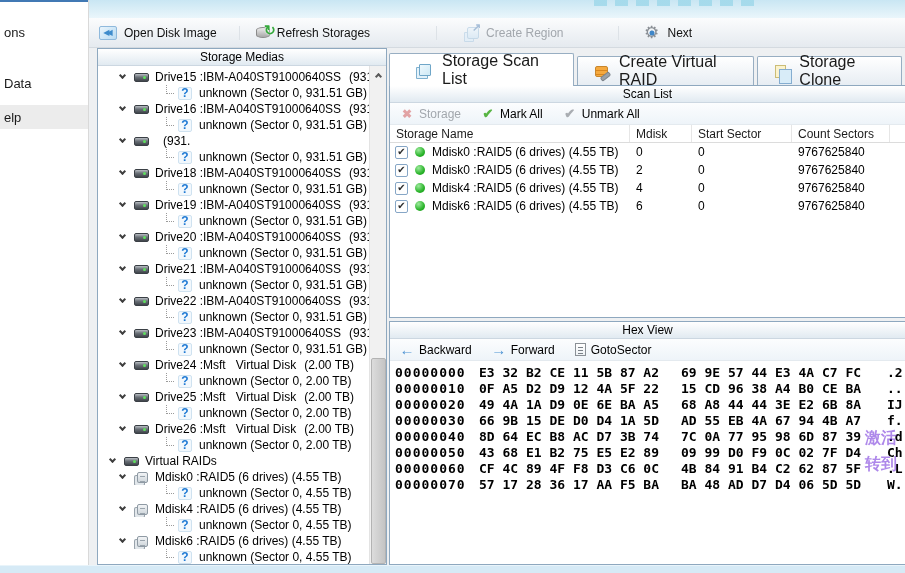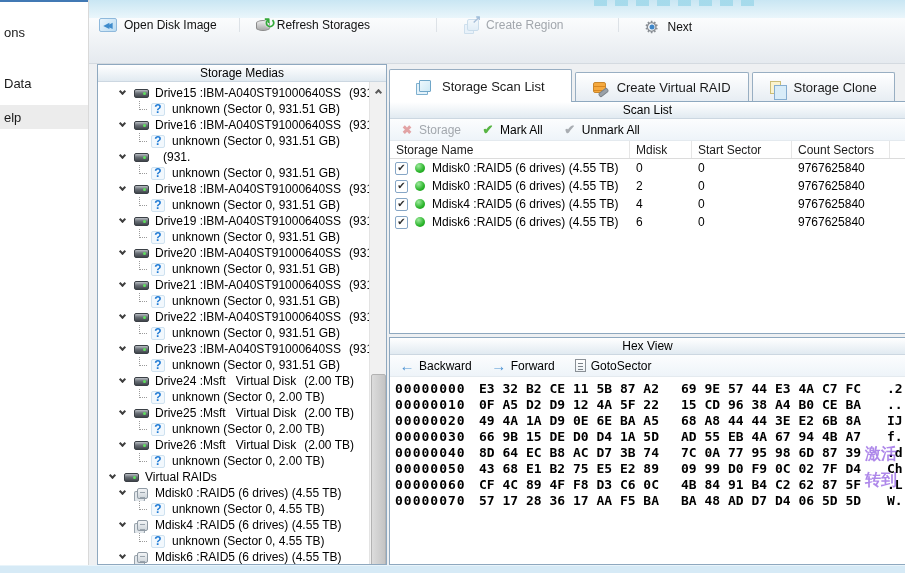--- a/index.html
+++ b/index.html
@@ -11,21 +11,21 @@
   .side-item{position:absolute;left:0;right:0;height:24px;display:flex;align-items:center;padding-left:4px;font-size:13px;color:#1a1a1a;cursor:default;}
   div.side-item:nth-of-type(1){top:18px}
   div.side-item:nth-of-type(2){top:69px}
   div.side-item:nth-of-type(3){top:103px;background:#ececec}
 
   
   .main{position:absolute;left:88px;right:0;top:0;bottom:0;border-left:1px solid #d9d9d9;display:flex;flex-direction:column;}
   .logoband{flex:none;height:18px;background:linear-gradient(180deg,#c9e6f3,#eaf6fb);position:relative;}
   .logotips{position:absolute;left:505px;top:0;width:162px;height:6px;
     background:repeating-linear-gradient(90deg,#9fd8ea 0 13px,rgba(0,0,0,0) 13px 21px);opacity:.85;}
-  .toolbar{flex:none;height:46px;display:flex;align-items:flex-start;background:linear-gradient(180deg,#fbfcfd,#e5eaef);border-bottom:1px solid #d4dae0;}
+  .toolbar{flex:none;height:30px;display:flex;align-items:center;background:linear-gradient(180deg,#fbfcfd,#e5eaef);border-bottom:1px solid #d4dae0;}
   .tb-btn{display:flex;align-items:center;gap:7px;font-size:12px;color:#111;padding:0 16px;border-right:1px solid #dde2e7;cursor:default;}
   div.tb-btn:nth-of-type(1){padding:0 22px 0 10px}
   div.tb-btn:nth-of-type(2){padding-right:66px}
   div.tb-btn:nth-of-type(3){padding:0 54px 0 26px}
   div.tb-btn:nth-of-type(4){padding-left:24px;border-right:none}
   .st-disabled{color:#a2a7ad;}
   .st-disabled .tbi,.st-disabled .ai{opacity:.5;}
 
   .tbi{position:relative;display:flex;align-items:center;justify-content:center;flex:none;}
   .i-open-disk-image{width:18px;height:14px;background:linear-gradient(135deg,#eaf5fc,#b9dbf2);border:1px solid #8fb9dc;border-radius:2px;}
@@ -42,21 +42,21 @@
   
   .content{flex:1;display:flex;min-height:0;padding:0 0 8px 8px;}
 
   
   .tree-panel{flex:none;width:290px;background:#fff;border:1px solid #8ea8bf;display:flex;flex-direction:column;}
   .panel-header{flex:none;height:17px;line-height:16px;text-align:center;font-size:12px;color:#000;
     background:linear-gradient(180deg,#ffffff,#e1eaf1);border-bottom:1px solid #ccd7e1;}
   .tree-body{flex:1;position:relative;overflow:hidden;min-height:0;}
   .tree-rows{position:absolute;left:0;top:3px;right:17px;overflow:hidden;}
   .trow{height:16px;display:flex;align-items:center;font-size:12px;white-space:pre;overflow:hidden;cursor:default;}
-  .lvl-0{padding-left:12px}.lvl-1{padding-left:22px}.lvl-2{padding-left:41px}
+  .lvl-0{padding-left:12px}.lvl-1{padding-left:22px}.lvl-2{padding-left:68px}
   .chev{flex:none;width:5px;height:5px;border-right:2px solid #3f3f3f;border-bottom:2px solid #3f3f3f;transform:rotate(45deg);margin:-3px 9px 0 0;}
   .conn{display:none}
   .lvl-2 .conn{display:block;flex:none;width:8px;height:10px;margin:-8px 4px 0 0;border-left:1px dotted #9a9a9a;border-bottom:1px dotted #9a9a9a;}
   .ticon{flex:none;width:17px;height:14px;display:flex;align-items:center;margin-right:4px;}
   .t-drive .ig,.t-vroot .ig{width:15px;height:9px;background:linear-gradient(180deg,#b9bec3 0%,#6b7178 45%,#3f444a 100%);
     border:1px solid #3a3f45;border-radius:2px;position:relative;}
   .t-drive .ig::after,.t-vroot .ig::after{content:"";position:absolute;right:2px;top:2px;width:3px;height:3px;border-radius:50%;background:#5fe05f;}
   .t-raid .ig{width:11px;height:11px;background:linear-gradient(180deg,#f2f4f6,#cfd6db);border:1px solid #8f9aa4;border-radius:2px;
     box-shadow:-3px 3px 0 -1px #e2e7eb,-3px 3px 0 0 #98a2ab;position:relative;margin-left:3px;}
   .t-raid .ig::after{content:"";position:absolute;left:2px;right:2px;top:3px;height:4px;border-top:1px solid #9aa4ad;border-bottom:1px solid #9aa4ad;}
@@ -68,21 +68,21 @@
 
   .vscroll{position:absolute;right:0;top:0;bottom:0;width:17px;background:#f1f1f1;border-left:1px solid #e3e3e3;}
   .varrow{height:17px;display:flex;align-items:center;justify-content:center;}
   .chev.up{transform:rotate(-135deg);margin:3px 0 0 0;border-color:#5a5a5a;}
   .vthumb{position:absolute;left:1px;width:15px;top:292px;height:206px;background:linear-gradient(90deg,#dcdcdc,#c4c4c4);
     border:1px solid #b3b3b3;border-radius:2px;}
 
   
   .right-panel{flex:1;min-width:0;display:flex;flex-direction:column;margin-left:2px;}
   .tabbar{flex:none;height:37px;display:flex;align-items:flex-end;padding-top:4px;}
-  .tab{height:29px;display:flex;align-items:center;gap:9px;padding:0 17px;font-size:13px;color:#1a1a1a;cursor:default;
+  .tab{height:29px;display:flex;align-items:center;gap:9px;padding:0 17px;font-size:16px;color:#1a1a1a;cursor:default;
     background:linear-gradient(180deg,#ffffff,#e7edf3);border:1px solid #98aec2;border-bottom:none;border-radius:2px 2px 0 0;margin-right:3px;}
   .tab.st-active{height:33px;background:#fff;position:relative;z-index:2;margin-bottom:-1px;padding:0 26px;}
   .tabi{margin-right:2px;}
   .i-scan-list{width:12px;height:12px;background:linear-gradient(135deg,#eef8fd,#cfe9f5);border:1px solid #6fa6c8;border-radius:1px;
     box-shadow:-3px 3px 0 -1px #e4f2fa,-3px 3px 0 0 #7fb0cf;margin-left:3px;}
   .i-create-raid{width:13px;height:11px;background:repeating-linear-gradient(180deg,#f5a93e 0 3px,#d8861f 3px 4px);
     border:1px solid #c8862c;border-radius:2px;position:relative;}
   .i-create-raid::after{content:"";position:absolute;right:-4px;bottom:-3px;width:9px;height:3px;background:#9aa1a8;border:1px solid #7d848b;border-radius:2px;transform:rotate(-38deg);}
   .i-clone{width:11px;height:13px;background:#fbf3cd;border:1px solid #cbbd77;position:relative;margin-right:4px;}
   .i-clone::after{content:"";position:absolute;left:3px;top:3px;width:11px;height:13px;background:#d8ecf8;border:1px solid #85add0;}

